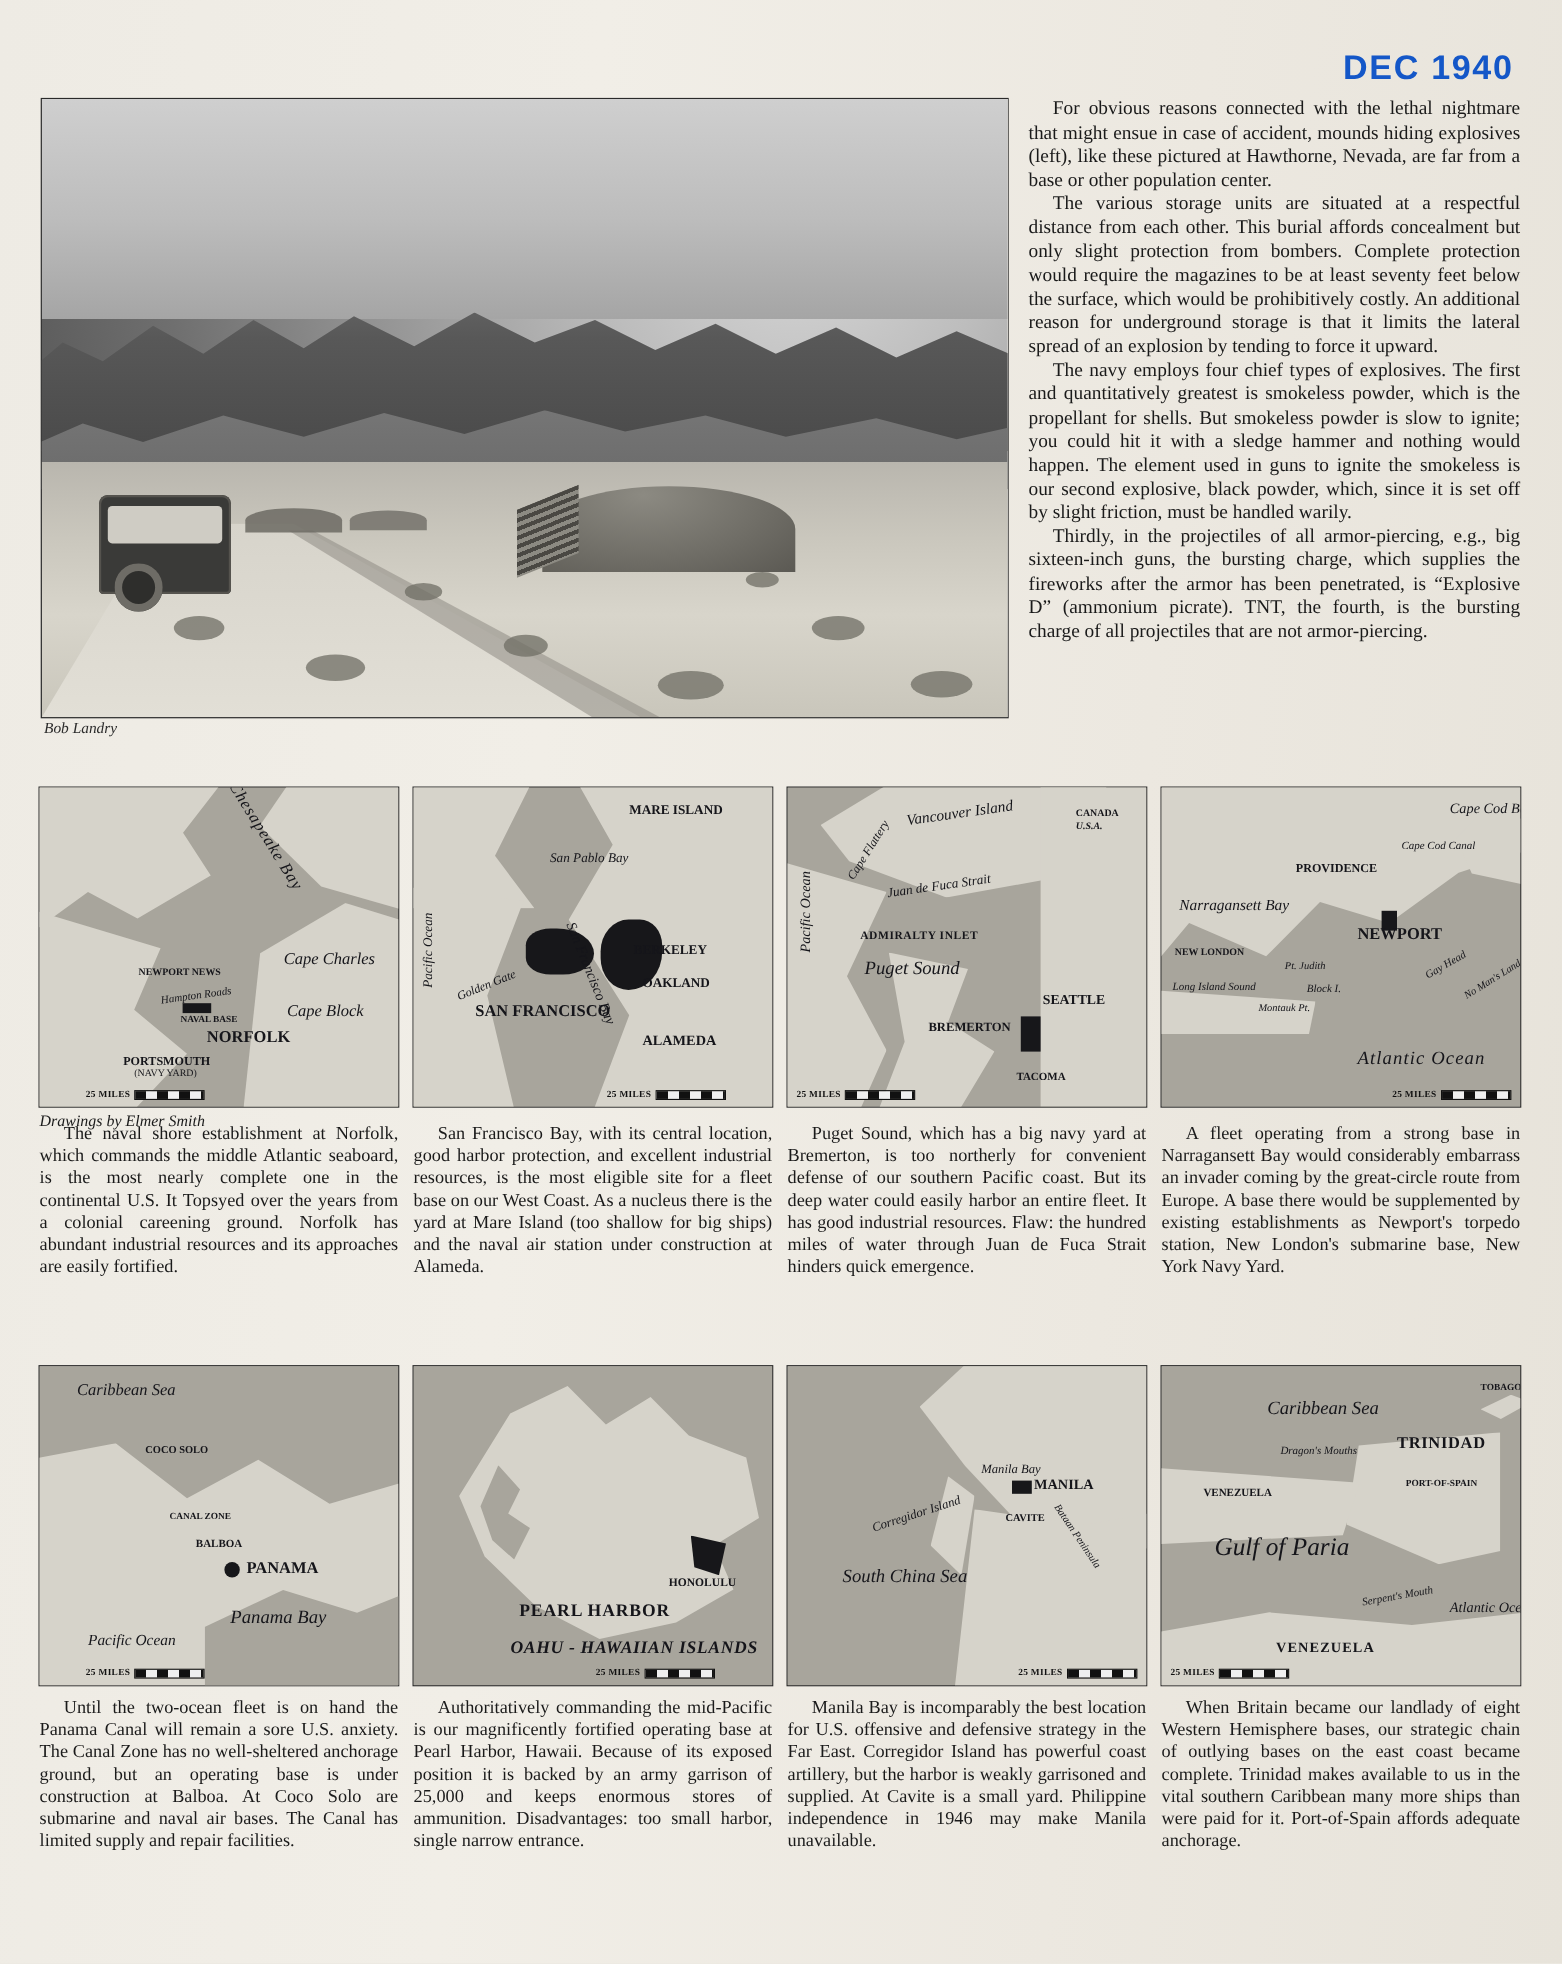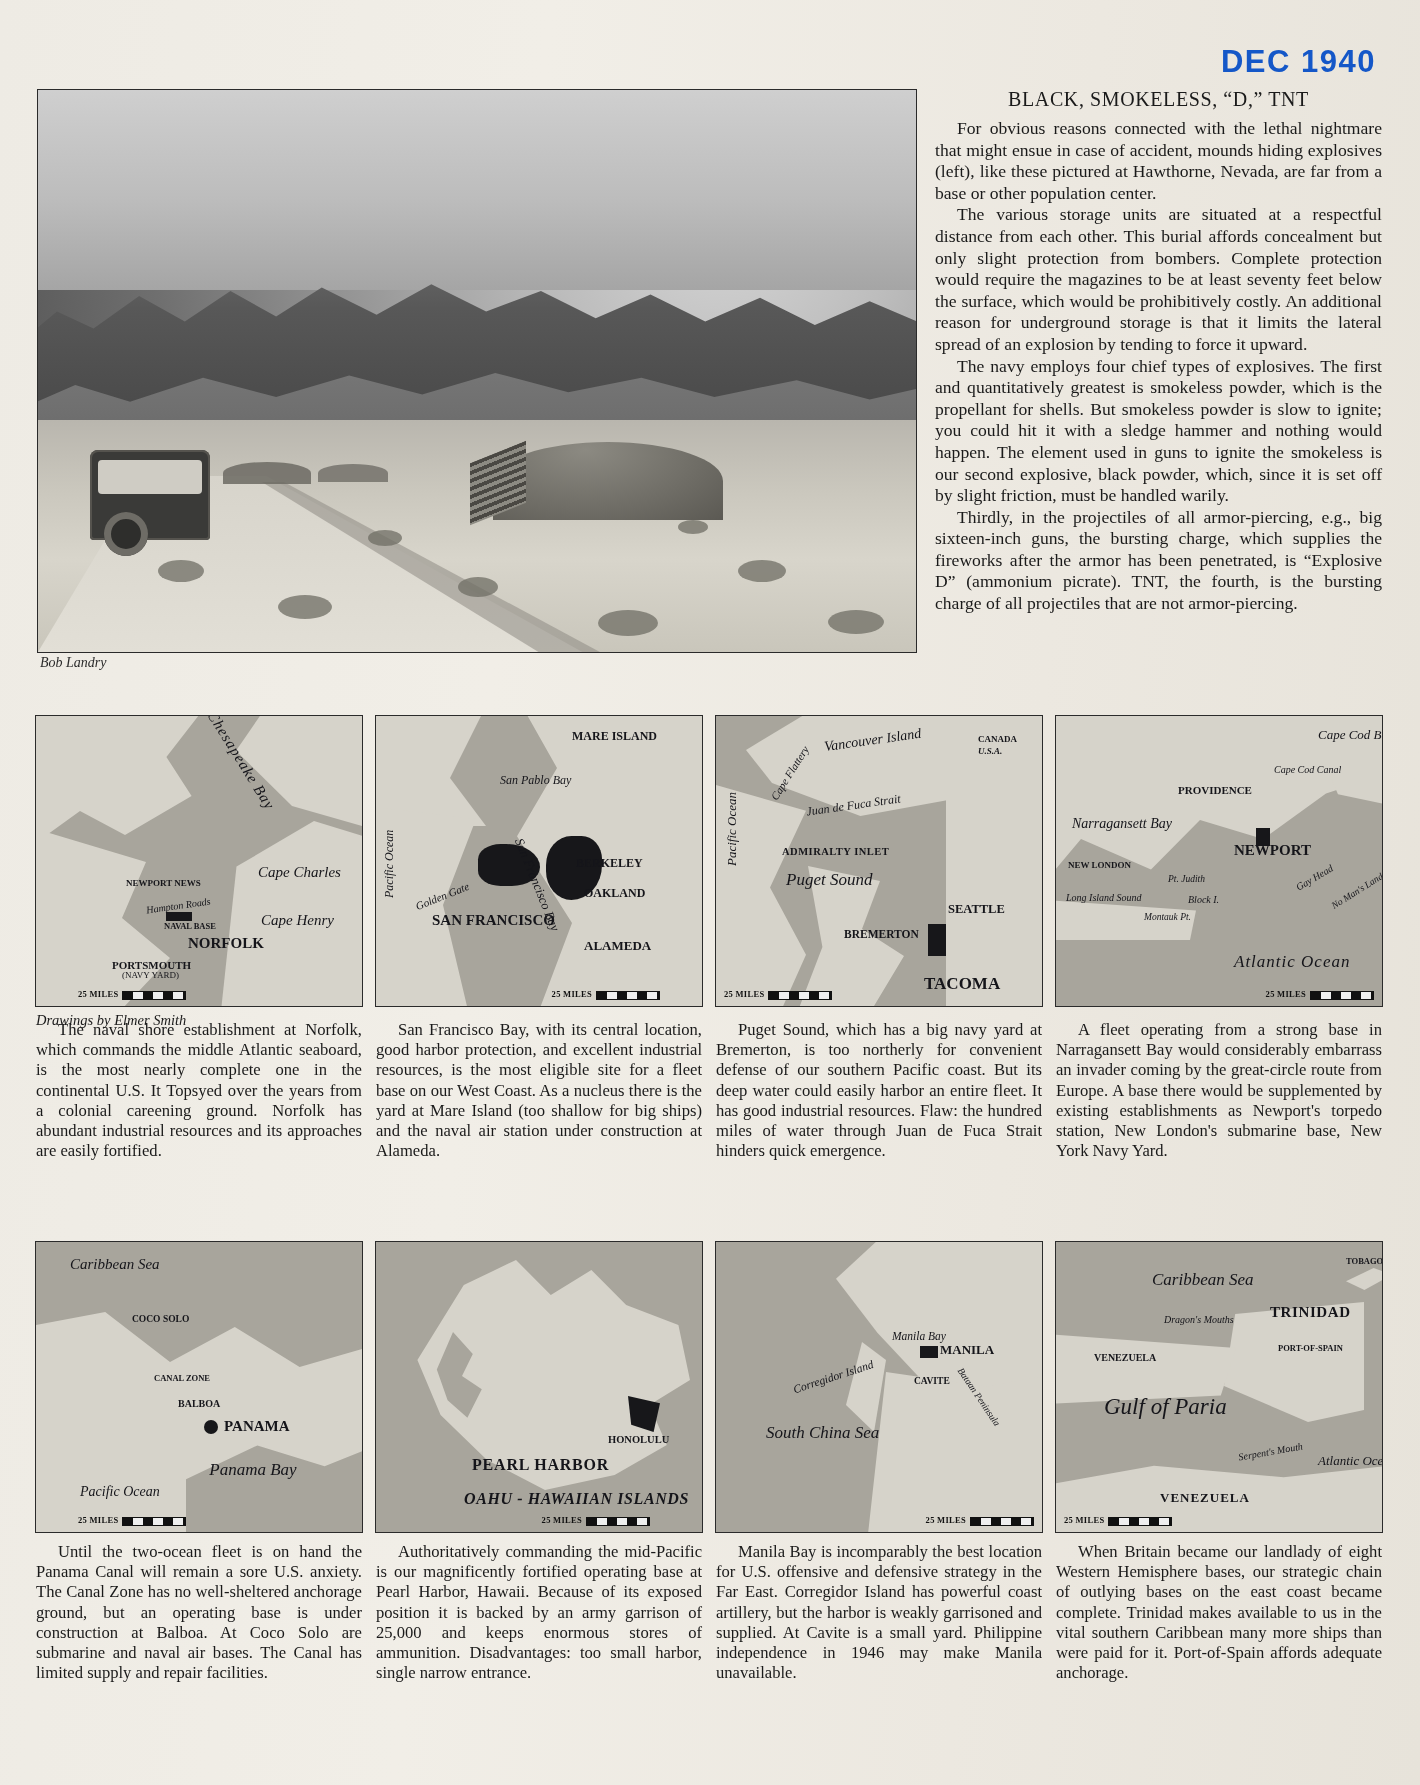--- a/index.html
+++ b/index.html
@@ -177,42 +177,41 @@
       <div class="brush" style="left:560px;top:520px;width:60px;height:26px;"></div>
       <div class="brush" style="left:700px;top:470px;width:48px;height:22px;"></div>
       <div class="brush" style="left:790px;top:520px;width:56px;height:24px;"></div>
       <div class="brush" style="left:330px;top:440px;width:34px;height:16px;"></div>
       <div class="brush" style="left:640px;top:430px;width:30px;height:14px;"></div>
     </div>
   </div>
   <div class="credit">Bob Landry</div>
 
   <div class="article">
-    <h2>BLACK, SMOKELESS, “D,” TNT</h2>
     <p>For obvious reasons connected with the lethal nightmare that might ensue in case of accident, mounds hiding explosives (left), like these pictured at Hawthorne, Nevada, are far from a base or other population center.</p>
     <p>The various storage units are situated at a respectful distance from each other. This burial affords concealment but only slight protection from bombers. Complete protection would require the magazines to be at least seventy feet below the surface, which would be prohibitively costly. An additional reason for underground storage is that it limits the lateral spread of an explosion by tending to force it upward.</p>
     <p>The navy employs four chief types of explosives. The first and quantitatively greatest is smokeless powder, which is the propellant for shells. But smokeless powder is slow to ignite; you could hit it with a sledge hammer and nothing would happen. The element used in guns to ignite the smokeless is our second explosive, black powder, which, since it is set off by slight friction, must be handled warily.</p>
     <p>Thirdly, in the projectiles of all armor-piercing, e.g., big sixteen-inch guns, the bursting charge, which supplies the fireworks after the armor has been penetrated, is “Explosive D” (ammonium picrate). TNT, the fourth, is the bursting charge of all projectiles that are not armor-piercing.</p>
   </div>
 
 
   <div class="row row1">
     <div class="cards">
 
       <div class="card">
         <div class="map">
           <div class="sea"></div>
           <div class="land" style="left:-10px;top:-10px;width:180px;height:150px;clip-path:polygon(0% 0%,100% 0%,78% 34%,92% 60%,55% 86%,30% 70%,0% 96%);"></div>
           <div class="land" style="left:-10px;top:110px;width:200px;height:200px;clip-path:polygon(0% 0%,60% 18%,48% 46%,72% 66%,40% 100%,0% 100%);"></div>
           <div class="land" style="left:200px;top:-6px;width:140px;height:120px;clip-path:polygon(20% 0%,100% 0%,100% 100%,40% 80%,0% 34%);"></div>
           <div class="land" style="left:185px;top:105px;width:155px;height:190px;clip-path:polygon(10% 24%,60% 0%,100% 10%,100% 100%,0% 100%);"></div>
           <div class="dark" style="left:130px;top:196px;width:26px;height:9px;"></div>
           <div class="mlabel i" style="left:148px;top:36px;transform:rotate(58deg);font-size:15px;letter-spacing:1px;">Chesapeake Bay</div>
           <div class="mlabel i lg" style="left:222px;top:148px;">Cape Charles</div>
-          <div class="mlabel i lg" style="left:225px;top:196px;">Cape Henry</div>
+          <div class="mlabel i lg" style="left:225px;top:196px;">Cape Block</div>
           <div class="mlabel b" style="left:90px;top:163px;font-size:9px;text-align:center;line-height:9px;width:54px;">NEWPORT NEWS</div>
           <div class="mlabel i" style="left:110px;top:184px;font-size:10px;transform:rotate(-8deg);">Hampton Roads</div>
           <div class="mlabel b" style="left:128px;top:205px;font-size:8.5px;">NAVAL BASE</div>
           <div class="mlabel b" style="left:152px;top:219px;font-size:15px;">NORFOLK</div>
           <div class="mlabel b" style="left:76px;top:243px;font-size:11px;text-align:center;">PORTSMOUTH</div>
           <div class="mlabel" style="left:86px;top:254px;font-size:9px;">(NAVY YARD)</div>
           <div class="scale" style="left:42px;"><span>25 MILES</span><span class="scalebar"></span></div>
         </div>
         <div class="caption">
             <span class="ind">The naval shore establishment at Norfolk, which commands the middle Atlantic seaboard, is the most nearly complete one in the continental U.S. It Topsyed over the years from a colonial careening ground. Norfolk has abundant industrial resources and its approaches are easily fortified.</span>
@@ -253,21 +252,21 @@
           <div class="dark" style="left:212px;top:208px;width:18px;height:32px;"></div>
           <div class="mlabel i" style="left:108px;top:18px;font-size:14px;line-height:16px;width:74px;text-align:center;transform:rotate(-8deg);">Vancouver Island</div>
           <div class="mlabel b" style="left:262px;top:18px;font-size:9px;">CANADA</div>
           <div class="mlabel b" style="left:262px;top:30px;font-size:9px;font-style:italic;">U.S.A.</div>
           <div class="mlabel i" style="left:48px;top:60px;font-size:11px;line-height:12px;width:40px;transform:rotate(-58deg);">Cape Flattery</div>
           <div class="mlabel i" style="left:90px;top:82px;font-size:12px;transform:rotate(-8deg);">Juan de Fuca Strait</div>
           <div class="mlabel b" style="left:66px;top:130px;font-size:10.5px;letter-spacing:.5px;">ADMIRALTY INLET</div>
           <div class="mlabel i" style="left:70px;top:154px;font-size:17px;">Puget Sound</div>
           <div class="mlabel b" style="left:232px;top:186px;font-size:12.5px;">SEATTLE</div>
           <div class="mlabel b" style="left:128px;top:212px;font-size:11.5px;">BREMERTON</div>
-          <div class="mlabel b" style="left:208px;top:258px;font-size:17px;">TACOMA</div>
+          <div class="mlabel b" style="left:208px;top:258px;font-size:10px;">TACOMA</div>
           <div class="mlabel i" style="left:8px;top:150px;font-size:13px;line-height:15px;width:46px;transform:rotate(-90deg);transform-origin:left top;">Pacific Ocean</div>
           <div class="scale" style="left:8px;"><span>25 MILES</span><span class="scalebar"></span></div>
         </div>
         <div class="caption">
             <span class="ind">Puget Sound, which has a big navy yard at Bremerton, is too northerly for convenient defense of our southern Pacific coast. But its deep water could easily harbor an entire fleet. It has good industrial resources. Flaw: the hundred miles of water through Juan de Fuca Strait hinders quick emergence.</span>
           </div>
       </div>
 
       <div class="card">
         <div class="map">

